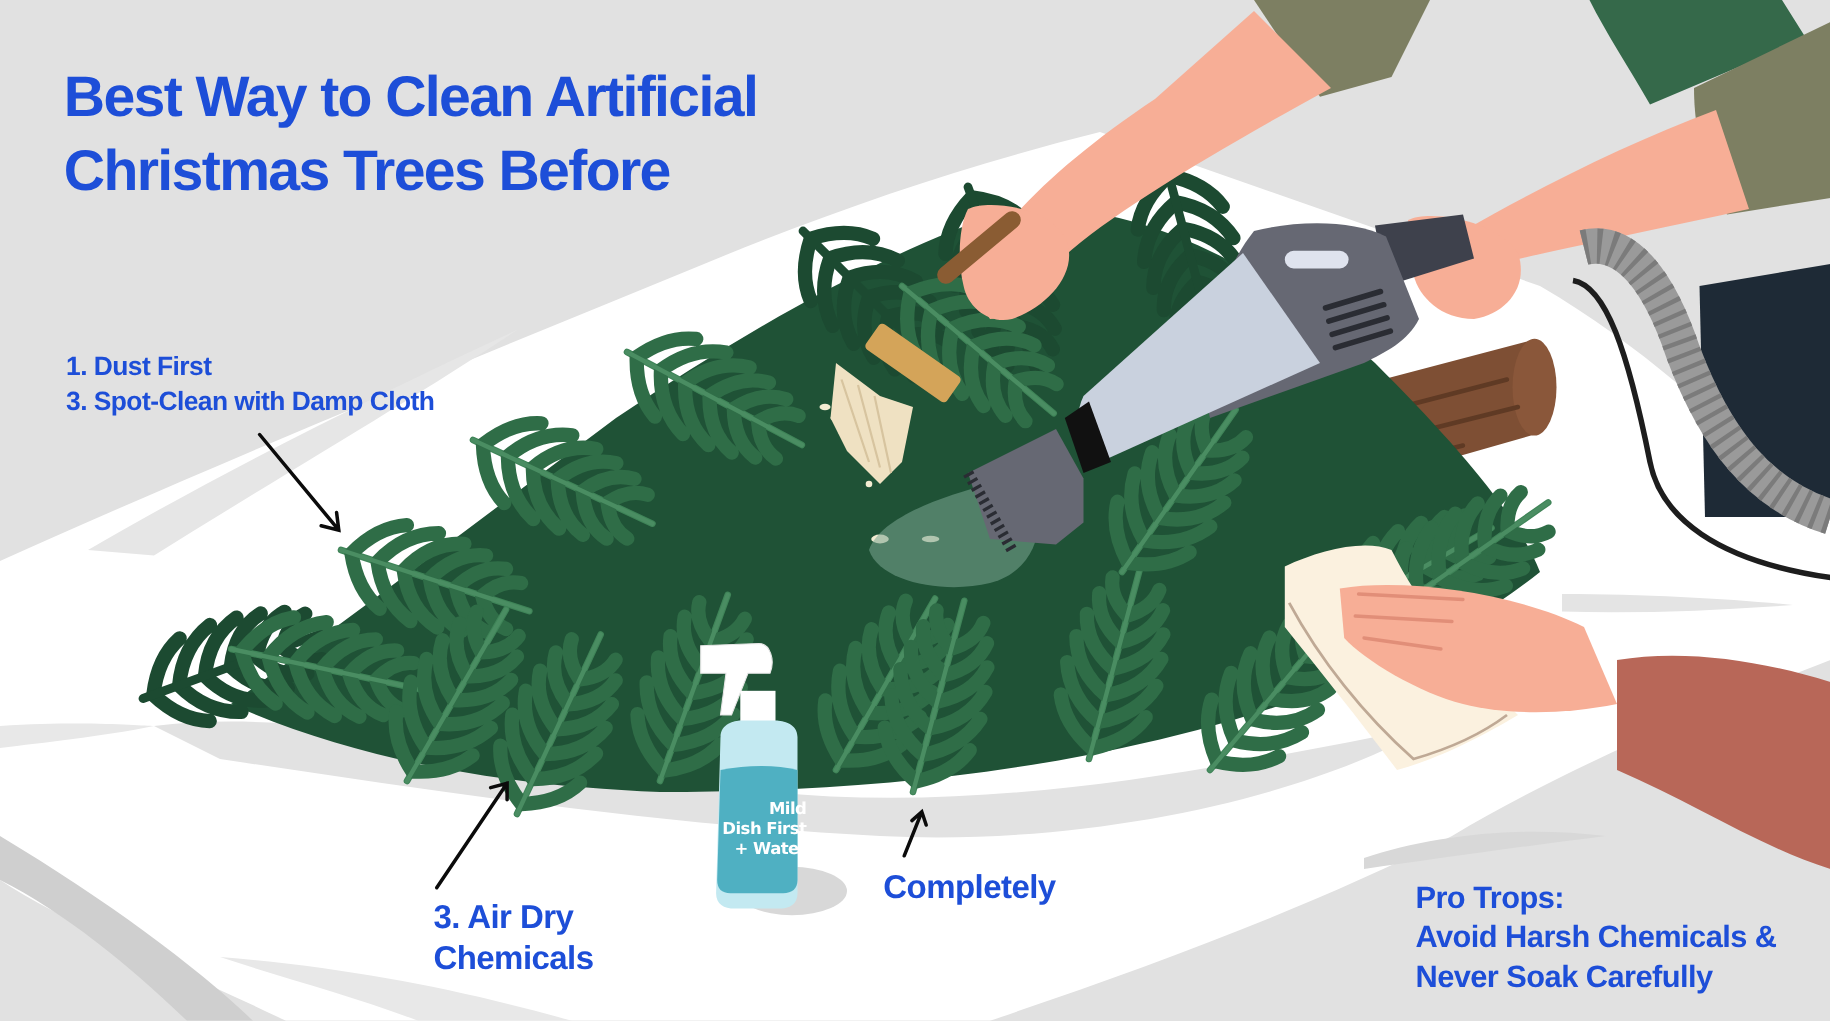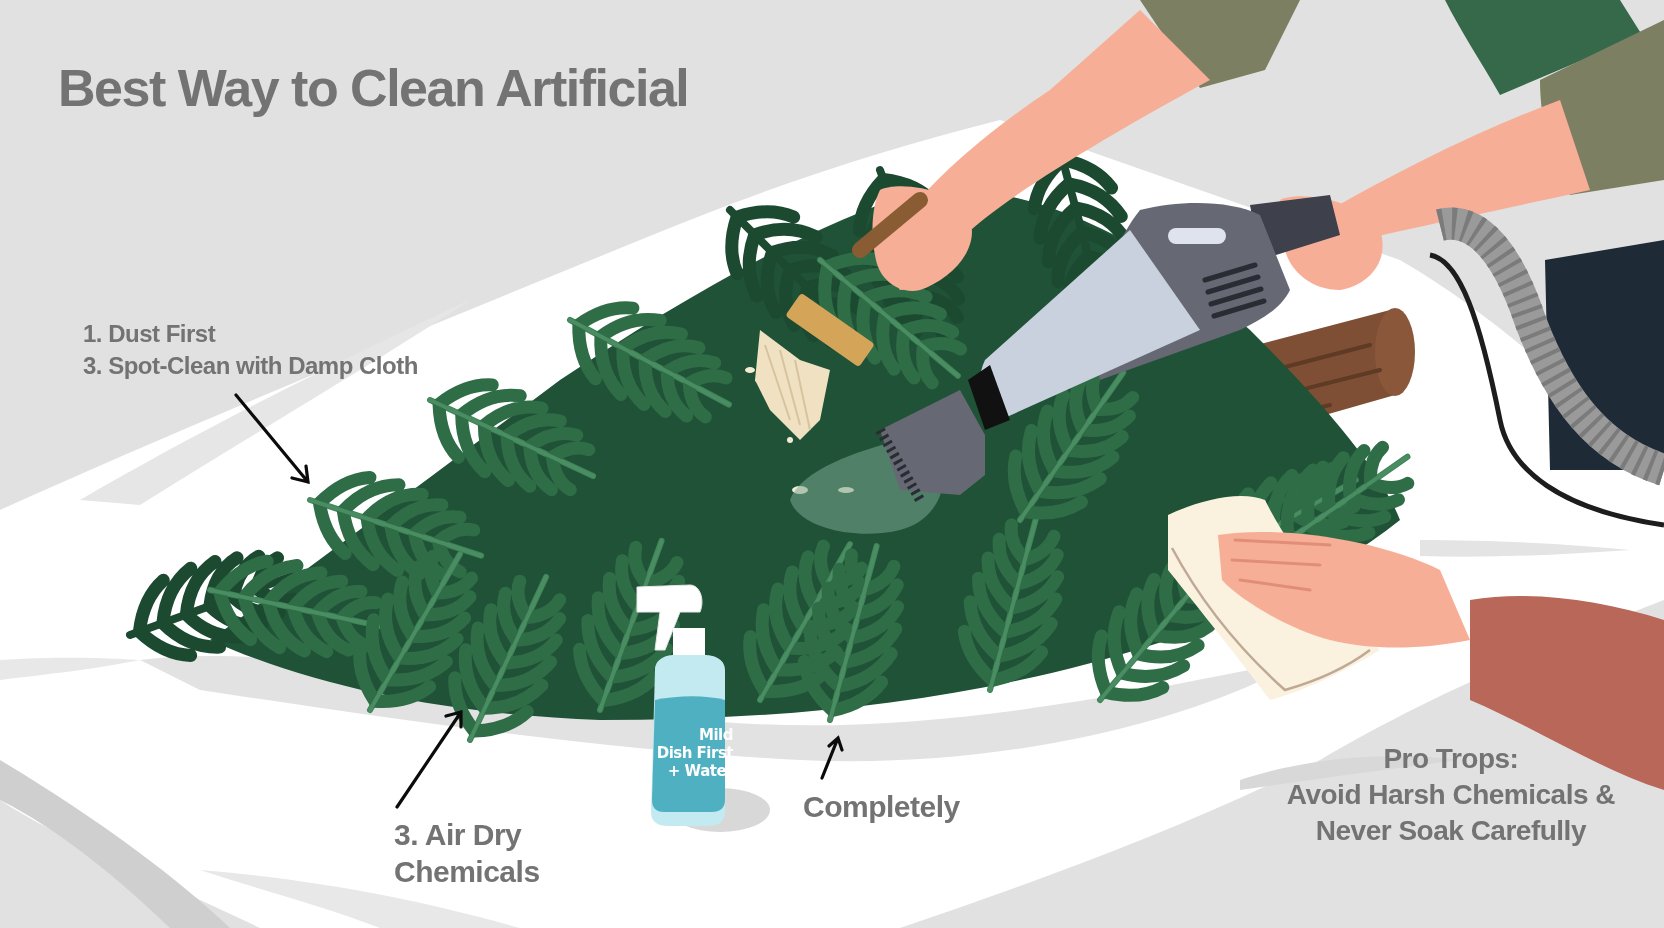--- a/index.html
+++ b/index.html
@@ -1,24 +1,24 @@
 <!DOCTYPE html>
 <html><head>
 <meta charset="utf-8">
 <style>
   html, body { margin: 0; padding: 0; }
   body { width: 1664px; height: 928px; overflow: hidden; background: #e1e1e1; position: relative; font-family: "Liberation Sans", "DejaVu Sans", sans-serif; }
   #scene { position: absolute; left: 0; top: 0; width: 1664px; height: 928px; }
-  .txt { position: absolute; color: #737373; font-weight: 700; font-family: "Liberation Sans", "DejaVu Sans", sans-serif; letter-spacing: -0.5px; white-space: nowrap; }
+  .txt { position: absolute; color: #1d4ed8; font-weight: 700; font-family: "Liberation Sans", "DejaVu Sans", sans-serif; letter-spacing: -0.5px; white-space: nowrap; }
   #title { left: 58px; top: 54px; font-size: 52px; line-height: 68px; letter-spacing: -1.5px; }
   #title div { display: block; }
-  #steps-top { left: 60px; top: 318px; font-size: 24px; line-height: 32px; margin-left: 23px; }
+  #steps-top { left: 60px; top: 318px; font-size: 24px; line-height: 32px; }
   #step3 { left: 394px; top: 816px; font-size: 30px; line-height: 37px; }
   #step4 { left: 803px; top: 787px; font-size: 30px; line-height: 40px; }
-  #protips { right: 49px; top: 741px; font-size: 28px; line-height: 36px; text-align: center; }
+  #protips { right: 49px; top: 798px; font-size: 28px; line-height: 36px; text-align: left; }
   #bottle-label { position: absolute; left: 655px; top: 726px; width: 78px; text-align: right; color: #ffffff; font-weight: 700; font-size: 15px; line-height: 18px; font-family: "DejaVu Sans", sans-serif; letter-spacing: -0.5px; }
 </style>
 </head>
 <body>
 
 <svg id="scene" viewBox="0 0 1664 928" xmlns="http://www.w3.org/2000/svg">
   <defs>
     <g id="frond">
       <path d="M0,0 L180,0" stroke="#3f8458" stroke-width="6" stroke-linecap="round"></path>
       <path d="M10,0 q15,-30 40,-40 M35,0 q15,-32 45,-42 M60,0 q15,-32 45,-40 M85,0 q15,-30 42,-36 M110,0 q14,-26 38,-30 M135,0 q12,-20 30,-22
@@ -136,20 +136,21 @@
 
   <g stroke="#0b0b0b" stroke-width="3.2" fill="none" stroke-linecap="round">
     <path d="M236,395 L308,482 M292,478 L308,482 L306,466"></path>
     <path d="M397,807 L461,712 M446,716 L461,712 L461,727"></path>
     <path d="M822,778 L838,738 M829,746 L838,738 L842,750"></path>
   </g>
 </svg>
 
 <div id="title" class="txt">
   <div>Best Way to Clean Artificial</div>
+  <div>Christmas Trees Before</div>
 </div>
 
 <div id="steps-top" class="txt">
   <div>1. Dust First</div>
   <div>3. Spot-Clean with Damp Cloth</div>
 </div>
 
 <div id="step3" class="txt">
   <div>3. Air Dry</div>
   <div>Chemicals</div>

